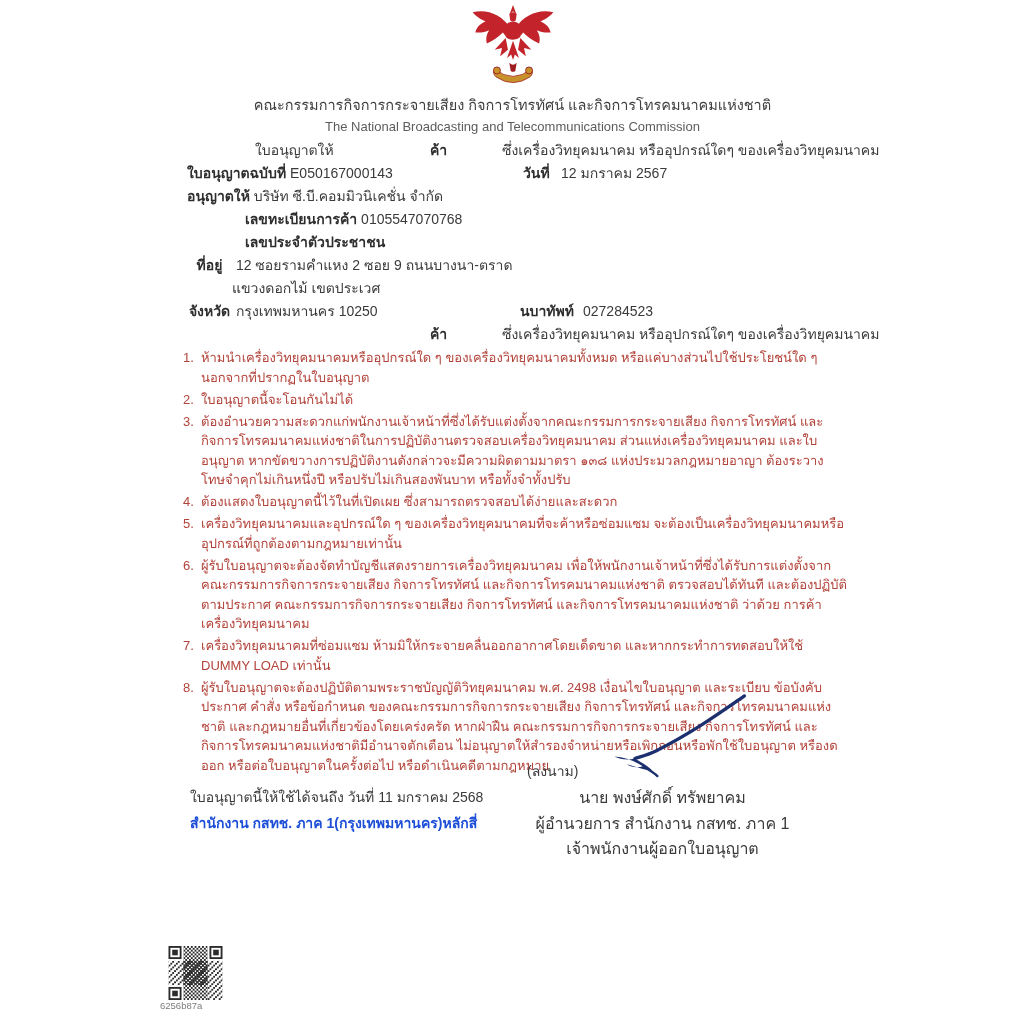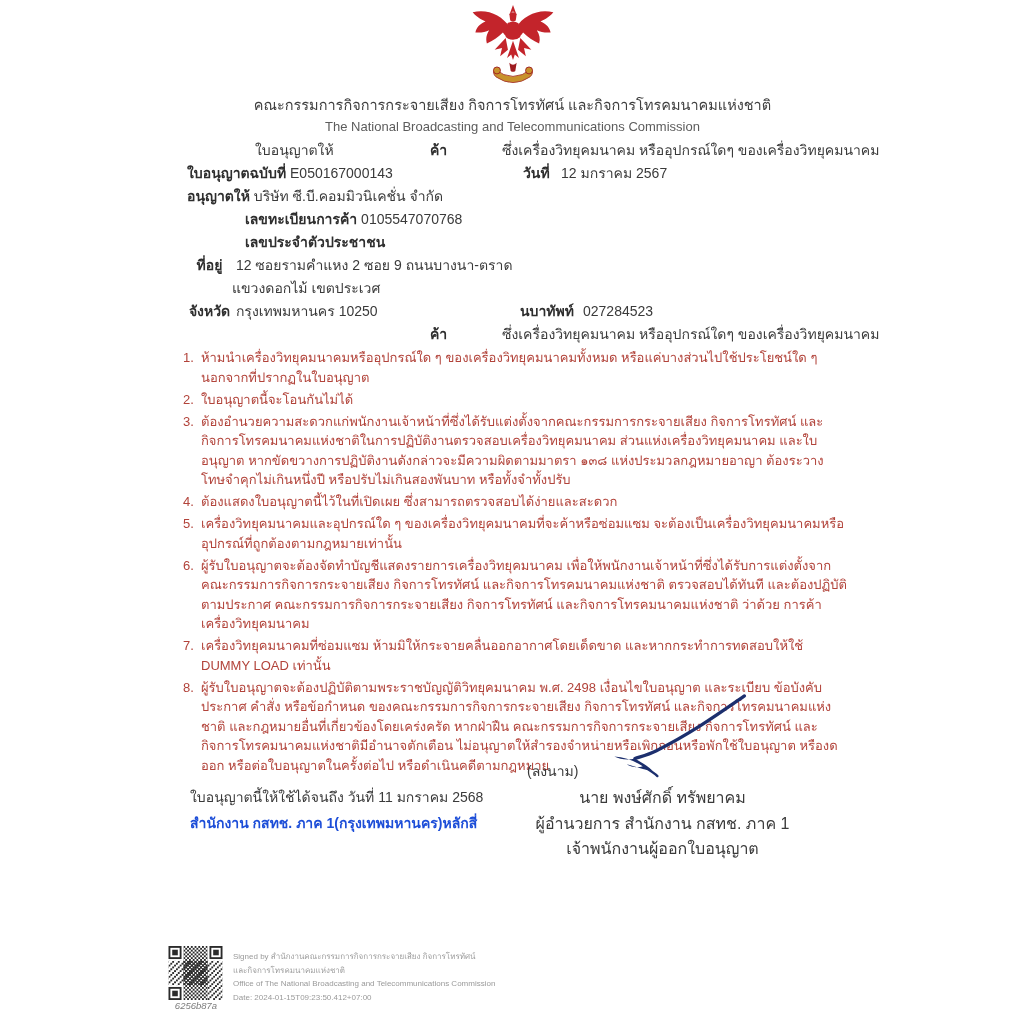--- a/index.html
+++ b/index.html
@@ -22,22 +22,22 @@
           color:#b2433a;font-size:13px;line-height:19.5px;width:648px;}
   ol.cond li{position:relative;counter-increment:c;margin-bottom:2.5px;}
   ol.cond li::before{content:counter(c) ".";position:absolute;left:-18px;top:0;}
   .sig-label{position:absolute;left:527px;top:760px;font-size:14px;color:#3a3a3a;text-align:right;}
   .scribble{position:absolute;left:600px;top:692px;width:150px;height:88px;}
   .signer{position:absolute;left:515px;top:785px;width:295px;text-align:center;
           font-size:16px;line-height:25.5px;color:#3a3a3a;}
   .validity{position:absolute;left:190px;top:785px;width:420px;font-size:14px;line-height:25.5px;}
   .validity .office{font-weight:bold;color:#1d4ed8;}
   .qr{position:absolute;left:168px;top:946px;width:55px;height:54px;}
-  .qr-caption{position:absolute;left:160px;top:1000px;width:72px;text-align:center;
-              font-size:9.5px;color:#7c7c7c;font-style:italic;}
+  .qr-caption{position:absolute;left:160px;top:1000px;width:72px;text-align:left;
+              font-size:9.5px;color:#7c7c7c;}
   .signed-block{position:absolute;left:233px;top:950px;font-size:8px;line-height:13.5px;color:#9a9a9a;}
   .addr-block{position:absolute;left:520px;top:958px;width:482px;text-align:right;
               font-size:10.5px;color:#8f8f8f;}
   .addr-block .en{margin-top:14px;}
 </style>
 </head>
 <body>
 
 <div class="page">
 
@@ -167,21 +167,15 @@
       <rect x="22" y="0" width="7" height="7" fill="#2b2b2b"></rect>
         <rect x="23" y="1" width="5" height="5" fill="#fff"></rect>
         <rect x="24" y="2" width="3" height="3" fill="#2b2b2b"></rect>
       <rect x="0" y="22" width="7" height="7" fill="#2b2b2b"></rect>
         <rect x="1" y="23" width="5" height="5" fill="#fff"></rect>
         <rect x="2" y="24" width="3" height="3" fill="#2b2b2b"></rect>
     </g>
   </svg>
   <div class="qr-caption">6256b87a</div>
 
-  <div class="signed-block">
-    <div>Signed by สำนักงานคณะกรรมการกิจการกระจายเสียง กิจการโทรทัศน์</div>
-    <div>และกิจการโทรคมนาคมแห่งชาติ</div>
-    <div>Office of The National Broadcasting and Telecommunications Commission</div>
-    <div>Date: 2024-01-15T09:23:50.412+07:00</div>
-  </div>
 
 
 </div>
 
 </body></html>

